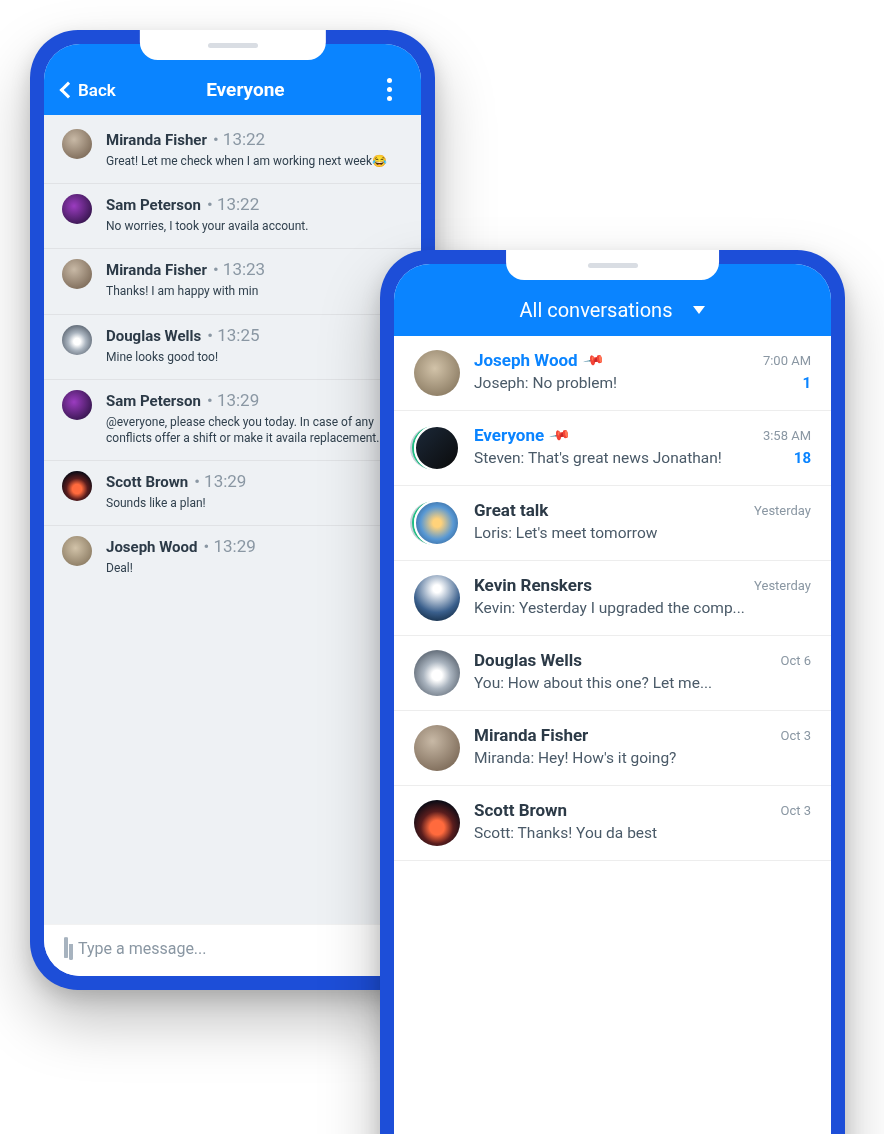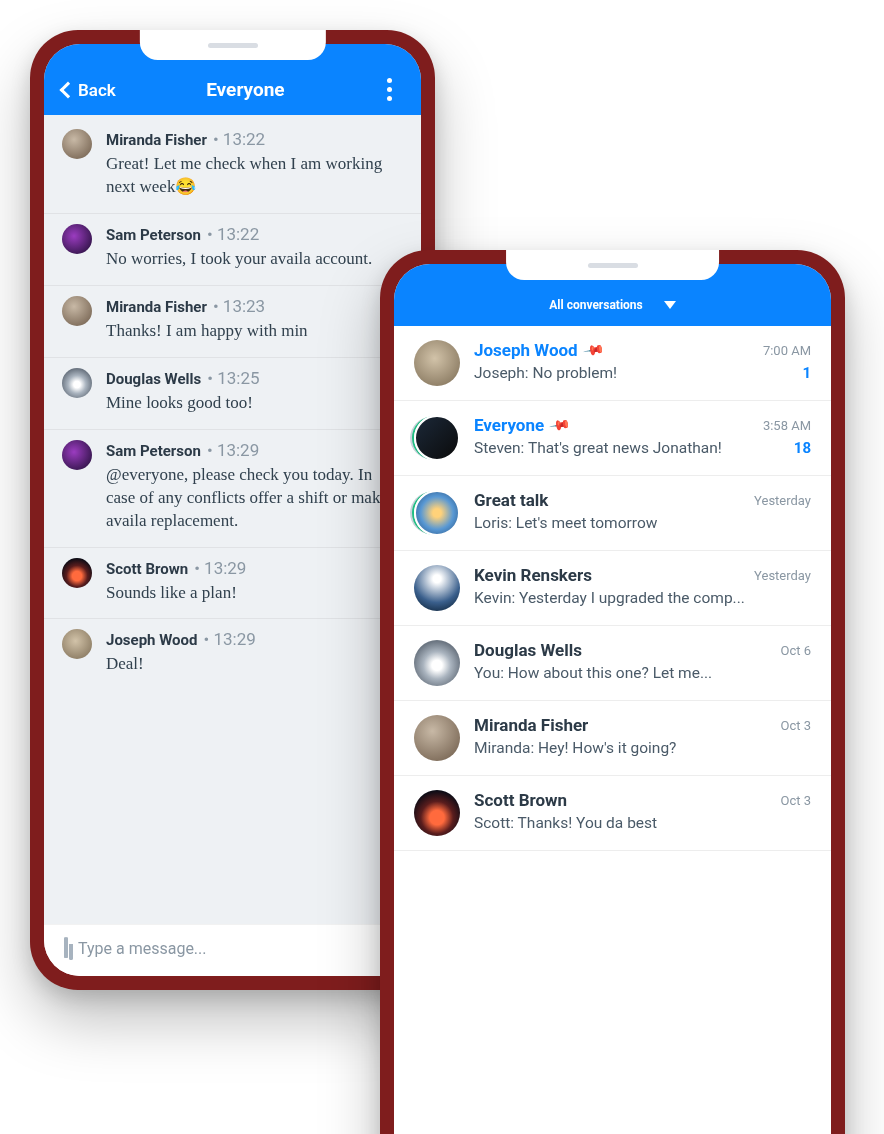--- a/index.html
+++ b/index.html
@@ -9,21 +9,21 @@
     width: 884px;
     height: 1134px;
     position: relative;
     overflow: hidden;
   }
   .stage { position: relative; width: 884px; height: 1134px; }
 
   
   .phone {
     position: absolute;
-    background: #7f1d1d;
+    background: #1d4ed8;
     border-radius: 48px;
     box-shadow: 0 30px 60px rgba(0,0,0,.25), 0 8px 20px rgba(0,0,0,.15);
     overflow: hidden;
   }
   .phone::before { 
     content: "";
     position: absolute;
     top: 0; left: 50%; transform: translateX(-50%);
     width: 46%; height: 30px;
     background: #fff;
@@ -54,21 +54,21 @@
   .hdr {
     background: #0a84ff;
     color: #fff;
     padding: 34px 18px 14px 18px;
     display: flex;
     align-items: center;
     gap: 10px;
   }
   .hdr.center { justify-content: center; position: relative; }
   .hdr .title { font-weight: 700; font-size: 19px; flex: 1; text-align: center; }
-  .hdr .title-center { font-weight: 700; font-size: 12px; display: inline-flex; align-items: center; gap: 21px;}
+  .hdr .title-center { font-weight: 400; font-size: 20px; display: inline-flex; align-items: center; gap: 21px;}
   .hdr .left { display: flex; align-items: center; gap: 4px; font-weight: 600; font-size: 17px; }
   .hdr .right { width: 28px; display:flex; justify-content:center; }
   .hdr .right-abs { position: absolute; right: 20px; top: 36px; }
 
   .chev-left {
     width: 12px; height: 12px;
     border-left: 3px solid #fff; border-bottom: 3px solid #fff;
     transform: rotate(45deg);
     display:inline-block;
   }
@@ -105,21 +105,21 @@
   .avatar.joseph { background: radial-gradient(circle at 45% 40%, #d2c3a9, #7a6a52); }
   .avatar.kevin { background: radial-gradient(circle at 50% 30%, #ffffff 0 10%, #3a5f8c 60%, #0b1f33 95%); }
   .avatar.everyone { background: linear-gradient(135deg,#1b2838,#0b0b0b); border:2px solid #fff; box-shadow:-3px 0 0 -1px #1fbf83, -6px 0 0 -2px #c9d2da; }
   .avatar.menu { background: radial-gradient(circle at 50% 50%, #ffd27a 0 14%, #5898d4 55%, #2f5e8f 90%); border:2px solid #fff; box-shadow:-3px 0 0 -1px #1fbf83, -6px 0 0 -2px #c9d2da;}
   .avatar.lg { flex:0 0 46px; width:46px; height:46px; margin-right:14px;}
 
   .msg-body { flex: 1; min-width: 0; }
   .meta { display:flex; align-items: baseline; gap:6px; margin-bottom:4px; color:#31414e;}
   .name { font-weight: 700; font-size: 15px; color:#2c3a47; }
   .dot-time { font-size: 17px; color:#8a97a3; }
-  .text { font-size: 17px; color:#31414e; line-height: 1.35; font-family: Liberation Serif, serif; }
+  .text { font-size: 12px; color:#31414e; line-height: 1.35; }
 
   .composer {
     display:flex; align-items:center; gap:10px;
     padding: 14px 20px 18px 20px;
     background:#ffffff;
     border-top: 1px solid rgba(0,0,0,.05);
   }
   .clip-icon {
     width:20px; height:24px; border:2.5px solid #a7b3bf; border-radius:10px 10px 4px 4px;
     border-bottom: none;

